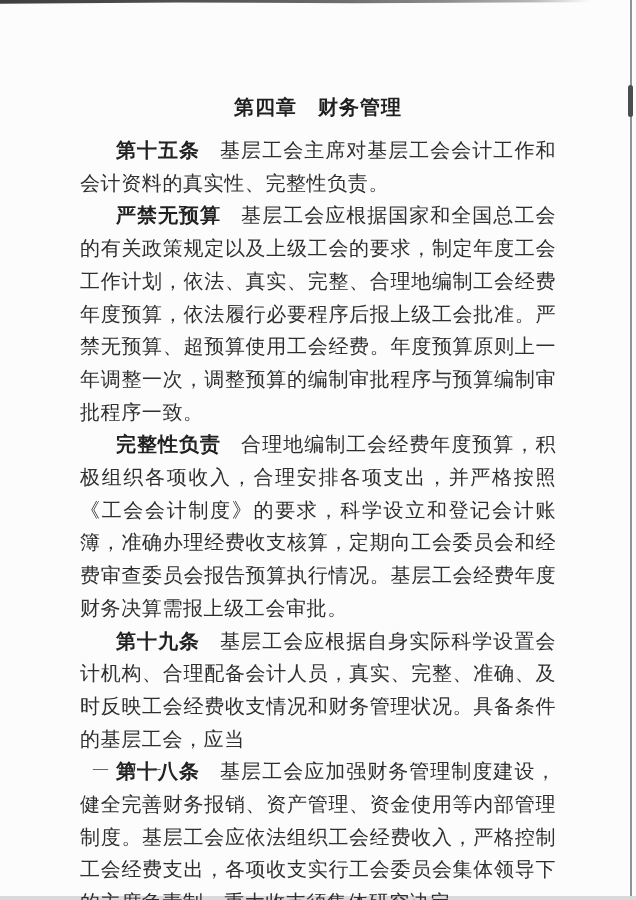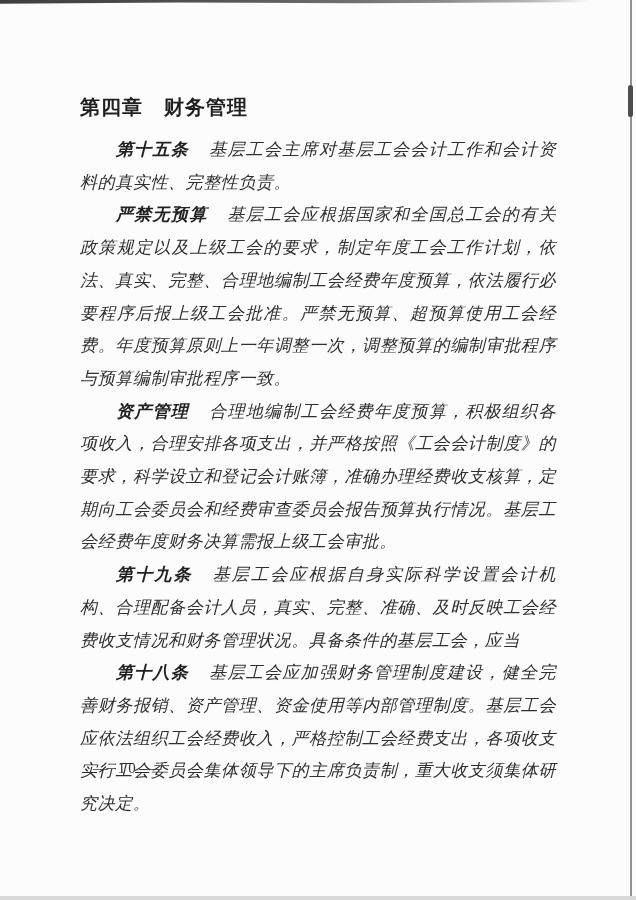--- a/index.html
+++ b/index.html
@@ -51,35 +51,35 @@
   
   .content {
     position: absolute;
     left: 80px;
     top: 94px;
     width: 476px;
     color: #2f2f2f;
   }
   .chapter-title {
     margin: 0 0 14px 0;
+    text-align: center;
     font-size: 20px;
     line-height: 26px;
     font-weight: bold;
     letter-spacing: 1px;
     color: #1f1f1f;
   }
   .article {
     margin: 0;
-    font-size: 17px;
+    font-size: 20px;
     line-height: 32.7px;
     letter-spacing: 0.6px;
     text-align: justify;
     text-justify: inter-ideograph;
     text-indent: 36px;
-    font-style: italic;
   }
   .article .art-num {
     font-weight: bold;
     margin-right: 20px;
     color: #222;
   }
   .page-number {
     position: absolute;
     left: 93px;
     top: 760px;
@@ -100,21 +100,21 @@
   <div class="scan-bottom-edge"></div>
 
   <div class="content">
 
     <h1 class="chapter-title">第四章　财务管理</h1>
 
     <p class="article"><span class="art-num">第十五条</span><span>基层工会主席对基层工会会计工作和会计资料的真实性、完整性负责。</span></p>
 
     <p class="article"><span class="art-num">严禁无预算</span><span>基层工会应根据国家和全国总工会的有关政策规定以及上级工会的要求，制定年度工会工作计划，依法、真实、完整、合理地编制工会经费年度预算，依法履行必要程序后报上级工会批准。严禁无预算、超预算使用工会经费。年度预算原则上一年调整一次，调整预算的编制审批程序与预算编制审批程序一致。</span></p>
 
-    <p class="article"><span class="art-num">资产管理</span><span>合理地编制工会经费年度预算，积极组织各项收入，合理安排各项支出，并严格按照《工会会计制度》的要求，科学设立和登记会计账簿，准确办理经费收支核算，定期向工会委员会和经费审查委员会报告预算执行情况。基层工会经费年度财务决算需报上级工会审批。</span></p>
+    <p class="article"><span class="art-num">完整性负责</span><span>合理地编制工会经费年度预算，积极组织各项收入，合理安排各项支出，并严格按照《工会会计制度》的要求，科学设立和登记会计账簿，准确办理经费收支核算，定期向工会委员会和经费审查委员会报告预算执行情况。基层工会经费年度财务决算需报上级工会审批。</span></p>
 
     <p class="article"><span class="art-num">第十九条</span><span>基层工会应根据自身实际科学设置会计机构、合理配备会计人员，真实、完整、准确、及时反映工会经费收支情况和财务管理状况。具备条件的基层工会，应当</span></p>
 
     <p class="article"><span class="art-num">第十八条</span><span>基层工会应加强财务管理制度建设，健全完善财务报销、资产管理、资金使用等内部管理制度。基层工会应依法组织工会经费收入，严格控制工会经费支出，各项收支实行工会委员会集体领导下的主席负责制，重大收支须集体研究决定。</span></p>
 
   </div>
 
   <div class="page-number">— 10 —</div>
 
 </div>

